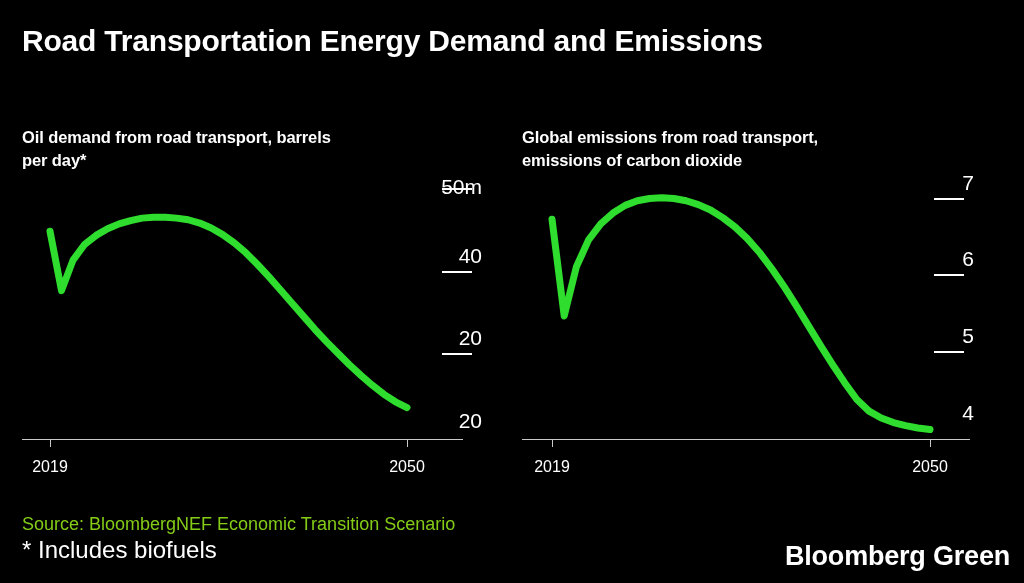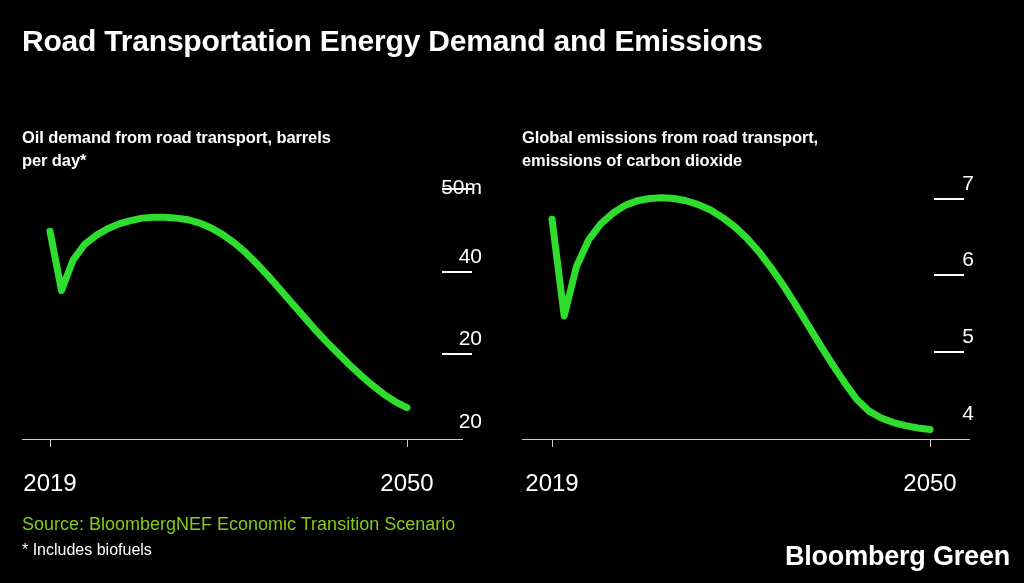--- a/index.html
+++ b/index.html
@@ -87,42 +87,41 @@
   }
   .xtick-mark {
     position: absolute;
     width: 1px;
     height: 7px;
     background: #c9c9c9;
   }
   .xtick-label {
     position: absolute;
     color: #ffffff;
-    font-size: 24px;
+    font-size: 16px;
     line-height: 21px;
     white-space: nowrap;
-    margin-top: 16px;
   }
 
   
   #source-note {
     position: absolute;
     left: 22px;
     top: 512px;
     color: #84cc16;
     font-size: 18px;
     line-height: 25px;
     white-space: nowrap;
   }
   #biofuel-note {
     position: absolute;
     left: 22px;
     top: 537px;
     color: #ffffff;
-    font-size: 16px;
+    font-size: 24px;
     line-height: 25px;
     white-space: nowrap;
   }
   #brand {
     position: absolute;
     right: 14px;
     top: 541px;
     color: #ffffff;
     font-size: 27px;
     font-weight: bold;

